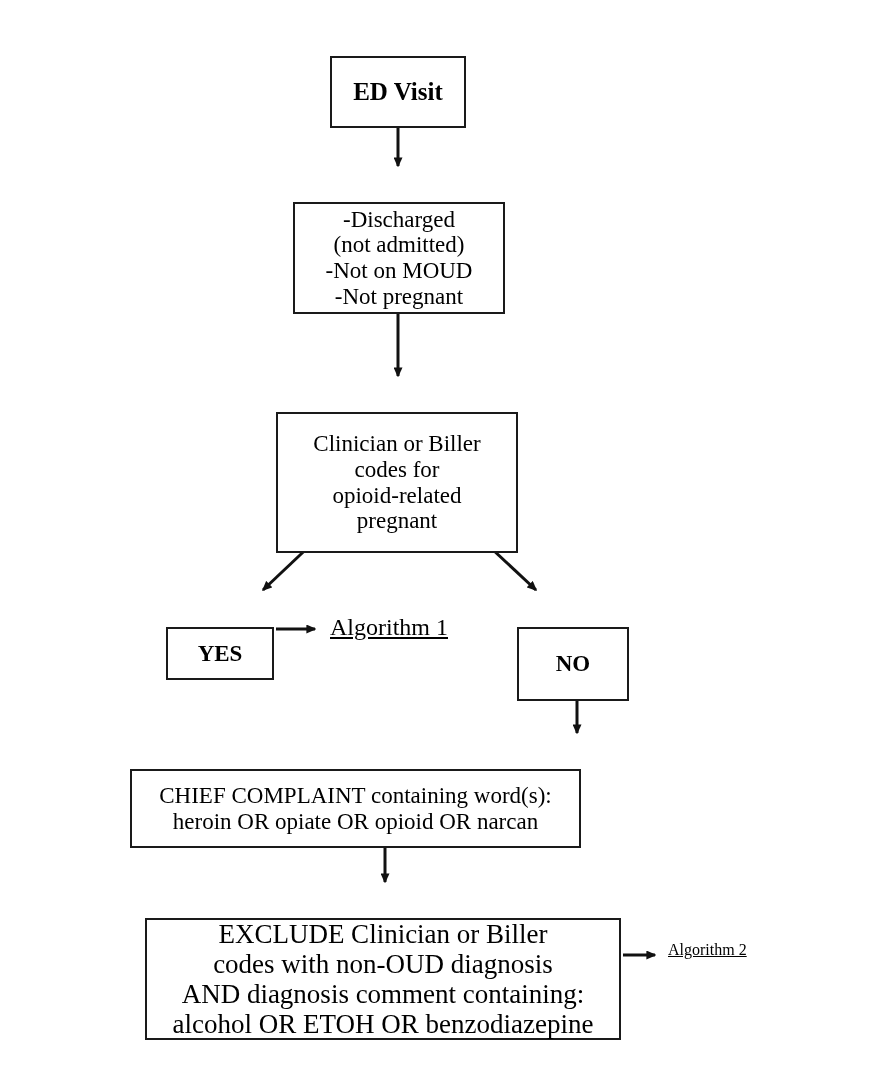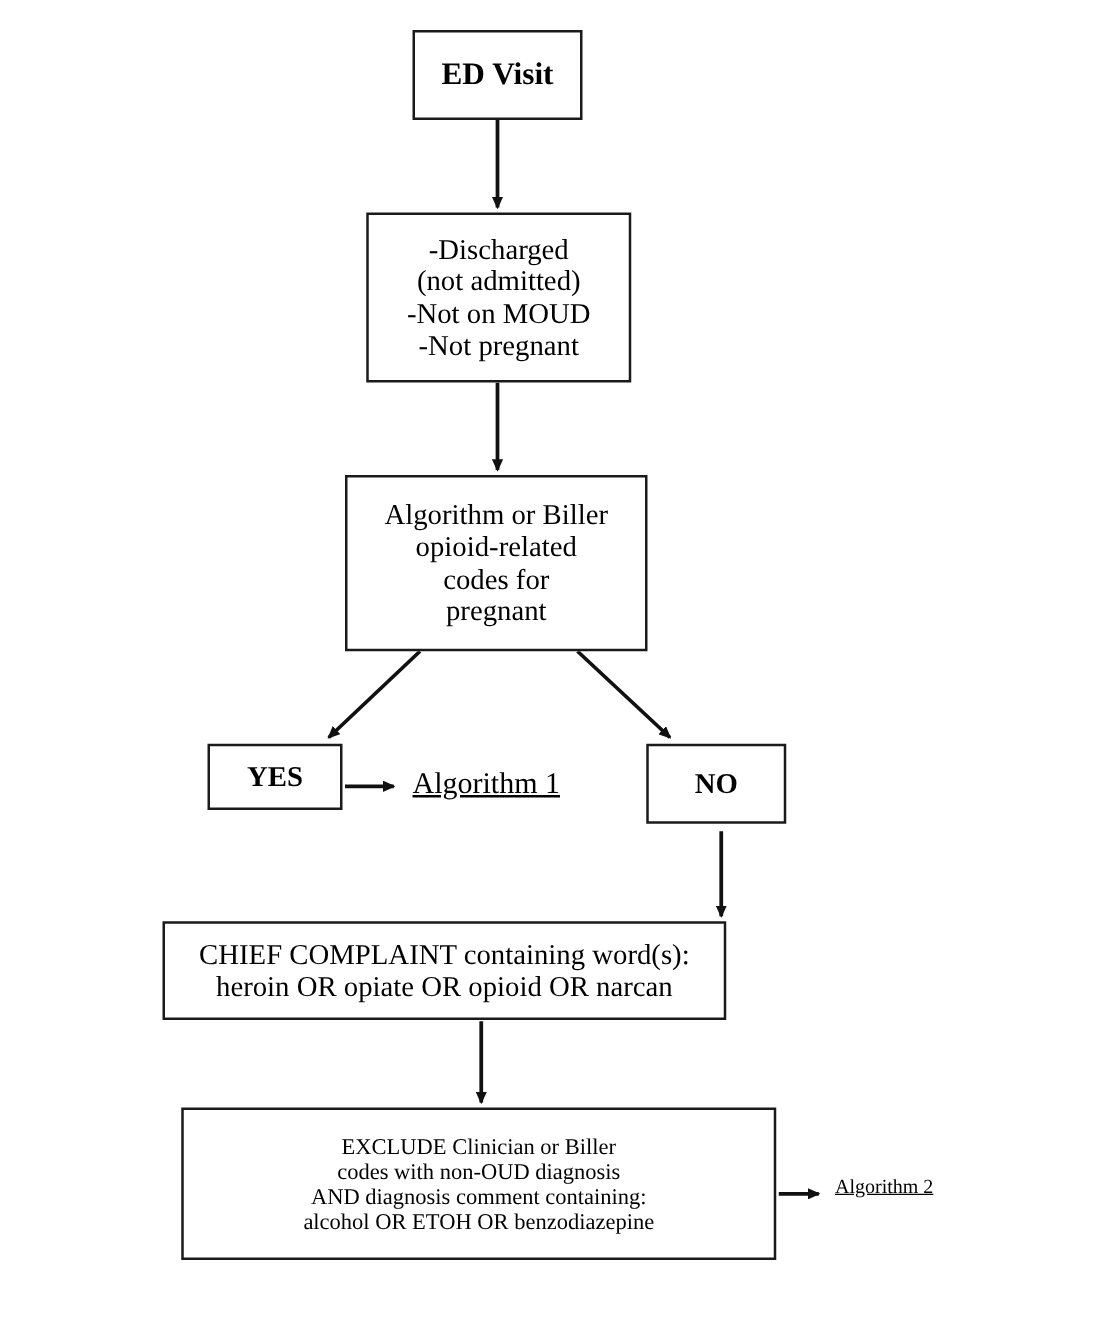--- a/index.html
+++ b/index.html
@@ -1,36 +1,36 @@
 <!DOCTYPE html>
 <html><head>
 <meta charset="utf-8">
 <style>
   html,body{margin:0;padding:0;background:#ffffff;}
   body{width:886px;height:1066px;position:relative;overflow:hidden;
        font-family:"Liberation Serif","DejaVu Serif",serif;color:#000;}
   #flow{position:absolute;left:0;top:0;width:886px;height:1066px;}
   .node{position:absolute;box-sizing:border-box;border:2.5px solid #1a1a1a;
         background:#ffffff;display:flex;align-items:center;justify-content:center;
-        text-align:center;line-height:1.12;}
+        text-align:center;line-height:1.12;margin-top:32px;}
   .node .lines{display:block;width:100%;padding:0 4px;}
   .node .lines span{display:block;white-space:nowrap;}
   .bold{font-weight:bold;}
   .freetext{position:absolute;white-space:nowrap;text-decoration:underline;}
   svg.edges{position:absolute;left:0;top:0;width:886px;height:1066px;
             pointer-events:none;overflow:visible;}
 
   
   #n-ed        {left:330px;  top:24px;  width:136px; height:72px;  font-size:25px;}
-  #n-criteria  {left:293px;  top:170px; width:212px; height:136px; font-size:23px;}
+  #n-criteria  {left:293px;  top:170px; width:212px; height:112px; font-size:23px;}
   #n-codes     {left:276px;  top:380px; width:242px; height:141px; font-size:23px;}
   #n-yes       {left:166px;  top:595px; width:108px; height:53px;  font-size:23px;}
-  #n-no        {left:517px;  top:595px; width:112px; height:64px;  font-size:23px;}
+  #n-no        {left:517px;  top:595px; width:112px; height:74px;  font-size:23px;}
   #n-chief     {left:130px;  top:737px; width:451px; height:79px;  font-size:23px;}
-  #n-exclude   {left:145px;  top:886px; width:476px; height:122px; font-size:18px;}
+  #n-exclude   {left:145px;  top:886px; width:476px; height:122px; font-size:27px;}
 
   #t-alg1      {left:330px;  top:614px; font-size:24px;}
   #t-alg2      {left:668px;  top:941px; font-size:16px;}
 </style>
 </head>
 <body>
 
 <div id="flow">
 
   <svg class="edges" viewBox="0 0 886 1066" xmlns="http://www.w3.org/2000/svg">
@@ -67,23 +67,23 @@
     <span class="lines">
       <span>-Discharged</span>
       <span>(not admitted)</span>
       <span>-Not on MOUD</span>
       <span>-Not pregnant</span>
     </span>
   </div>
 
   <div class="node" id="n-codes">
     <span class="lines">
-      <span>Algorithm or Biller</span>
+      <span>Clinician or Biller</span>
+      <span>codes for</span>
       <span>opioid-related</span>
-      <span>codes for</span>
       <span>pregnant</span>
     </span>
   </div>
 
   <div class="node bold" id="n-yes">
     <span class="lines">
       <span>YES</span>
     </span>
   </div>
 

